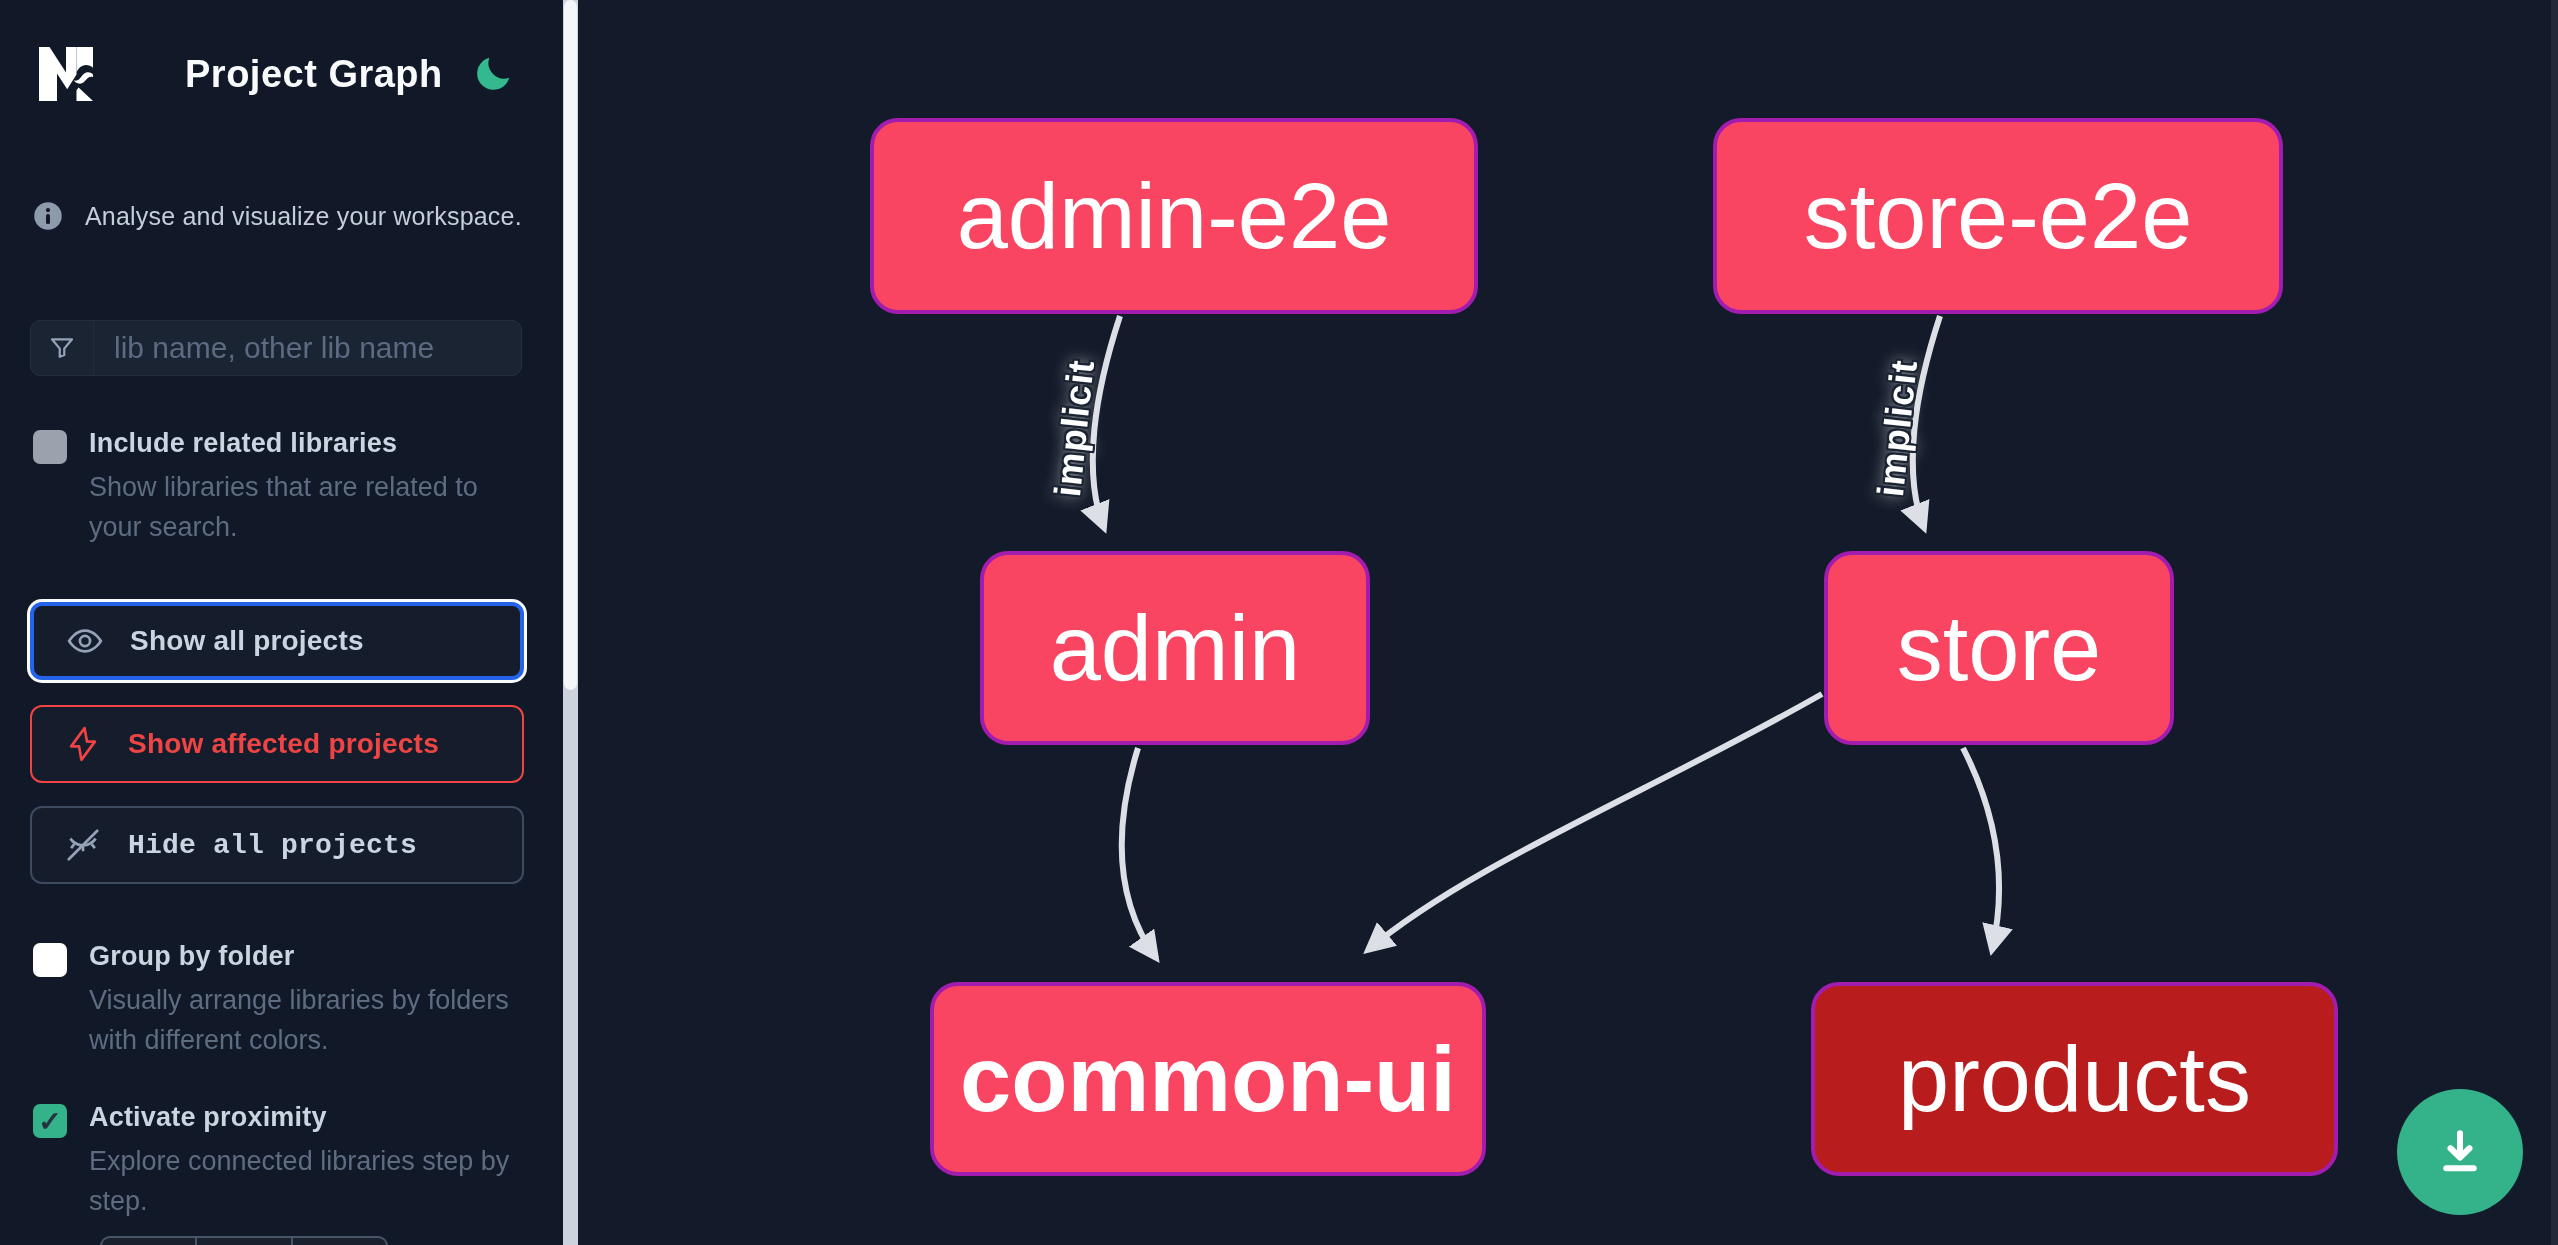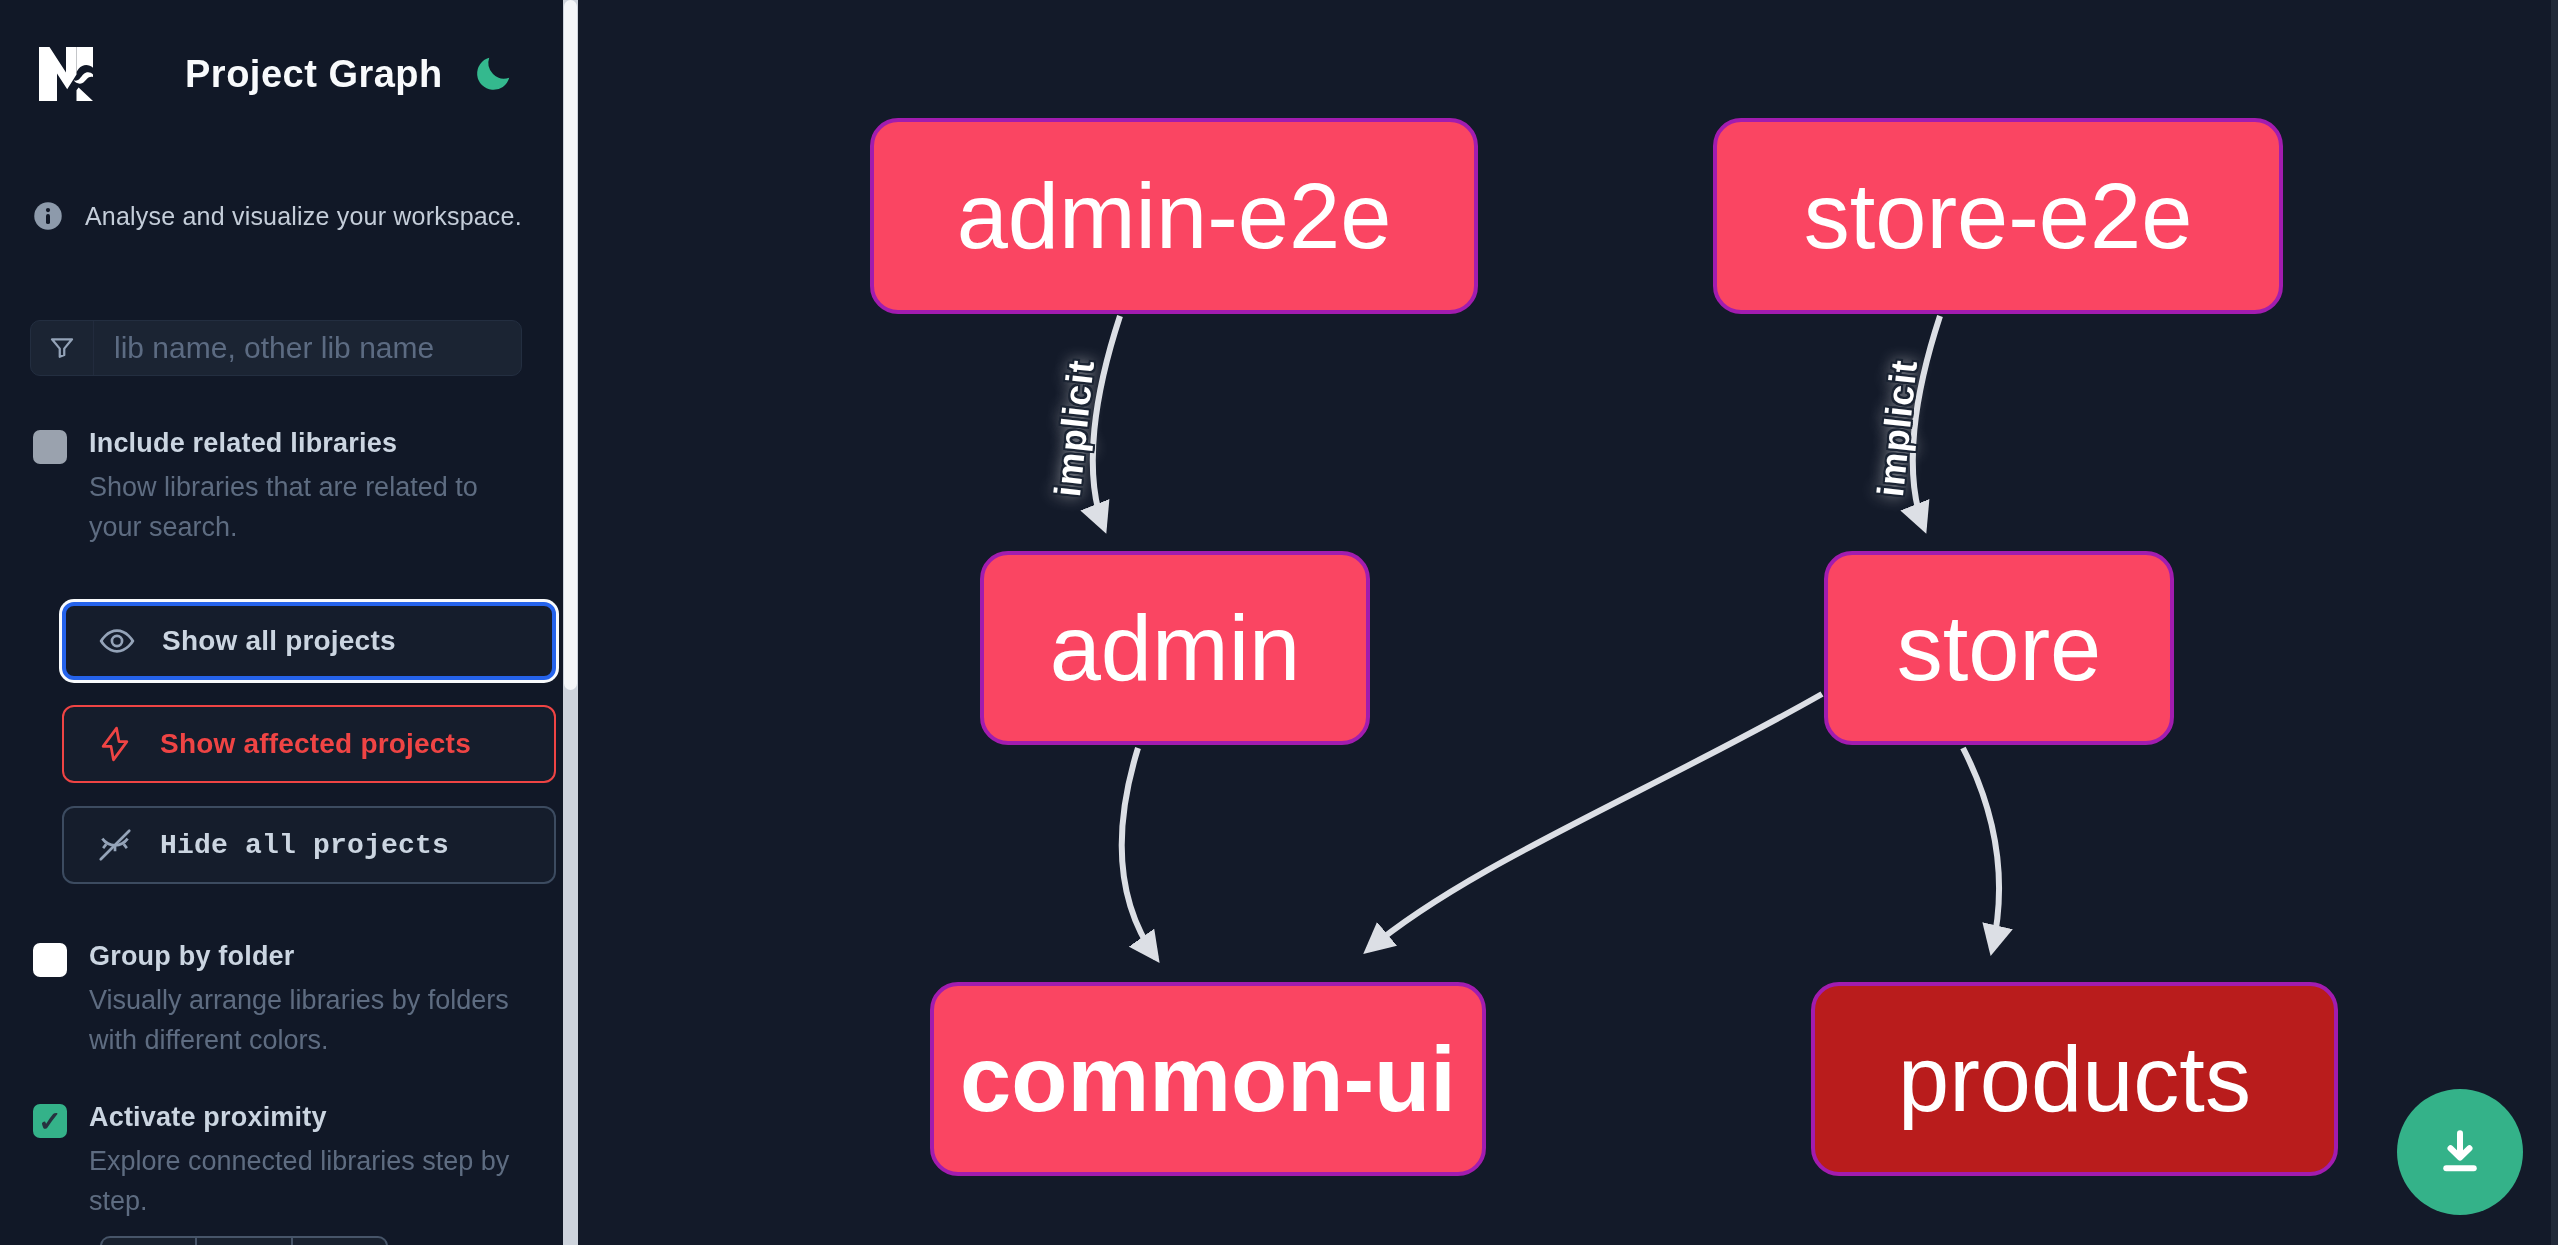--- a/index.html
+++ b/index.html
@@ -41,21 +41,21 @@
   .cb-white { background:#ffffff; }
   .cb-checked { background:#34b289; }
   .cb-checked::after { content:"✓"; color:#27313f; font-size:28px; font-weight:700; }
   .toggle-text { flex:1; }
   .toggle-label { font-size:27px; font-weight:700; color:#cbd5e1; letter-spacing:0.2px; }
   .toggle-desc { margin-top:8px; font-size:27px; line-height:40px; color:#5e6c81; width:430px; }
 
   .sb-btn { position:absolute; left:30px; width:494px; height:78px; border-radius:12px;
             background:#151d2c; border:2px solid #3c4b60; display:flex; align-items:center;
             gap:26px; padding:0 0 0 32px; cursor:pointer;
-            font-family:"Liberation Sans",sans-serif;margin-left:32px; }
+            font-family:"Liberation Sans",sans-serif; }
   .sb-btn .lbl { font-size:28px; font-weight:700; color:#cbd5e1; letter-spacing:0.2px; }
   .btn-showall { top:602px; border:4px solid #2563eb; box-shadow:0 0 0 3px #f8fafc; }
   .btn-affected { top:705px; border:2px solid #ef4444; }
   .btn-affected .lbl { color:#ef4444; }
   .btn-hide { top:806px;font-family:Liberation Mono, monospace; }
   .btn-icon { width:38px; height:38px; }
 
   .segmented-peek { position:absolute; left:100px; top:1236px; width:288px; height:30px;
                     display:flex; border:2px solid #475569; border-bottom:none;
                     border-radius:10px 10px 0 0; background:#19212f; overflow:hidden; }

